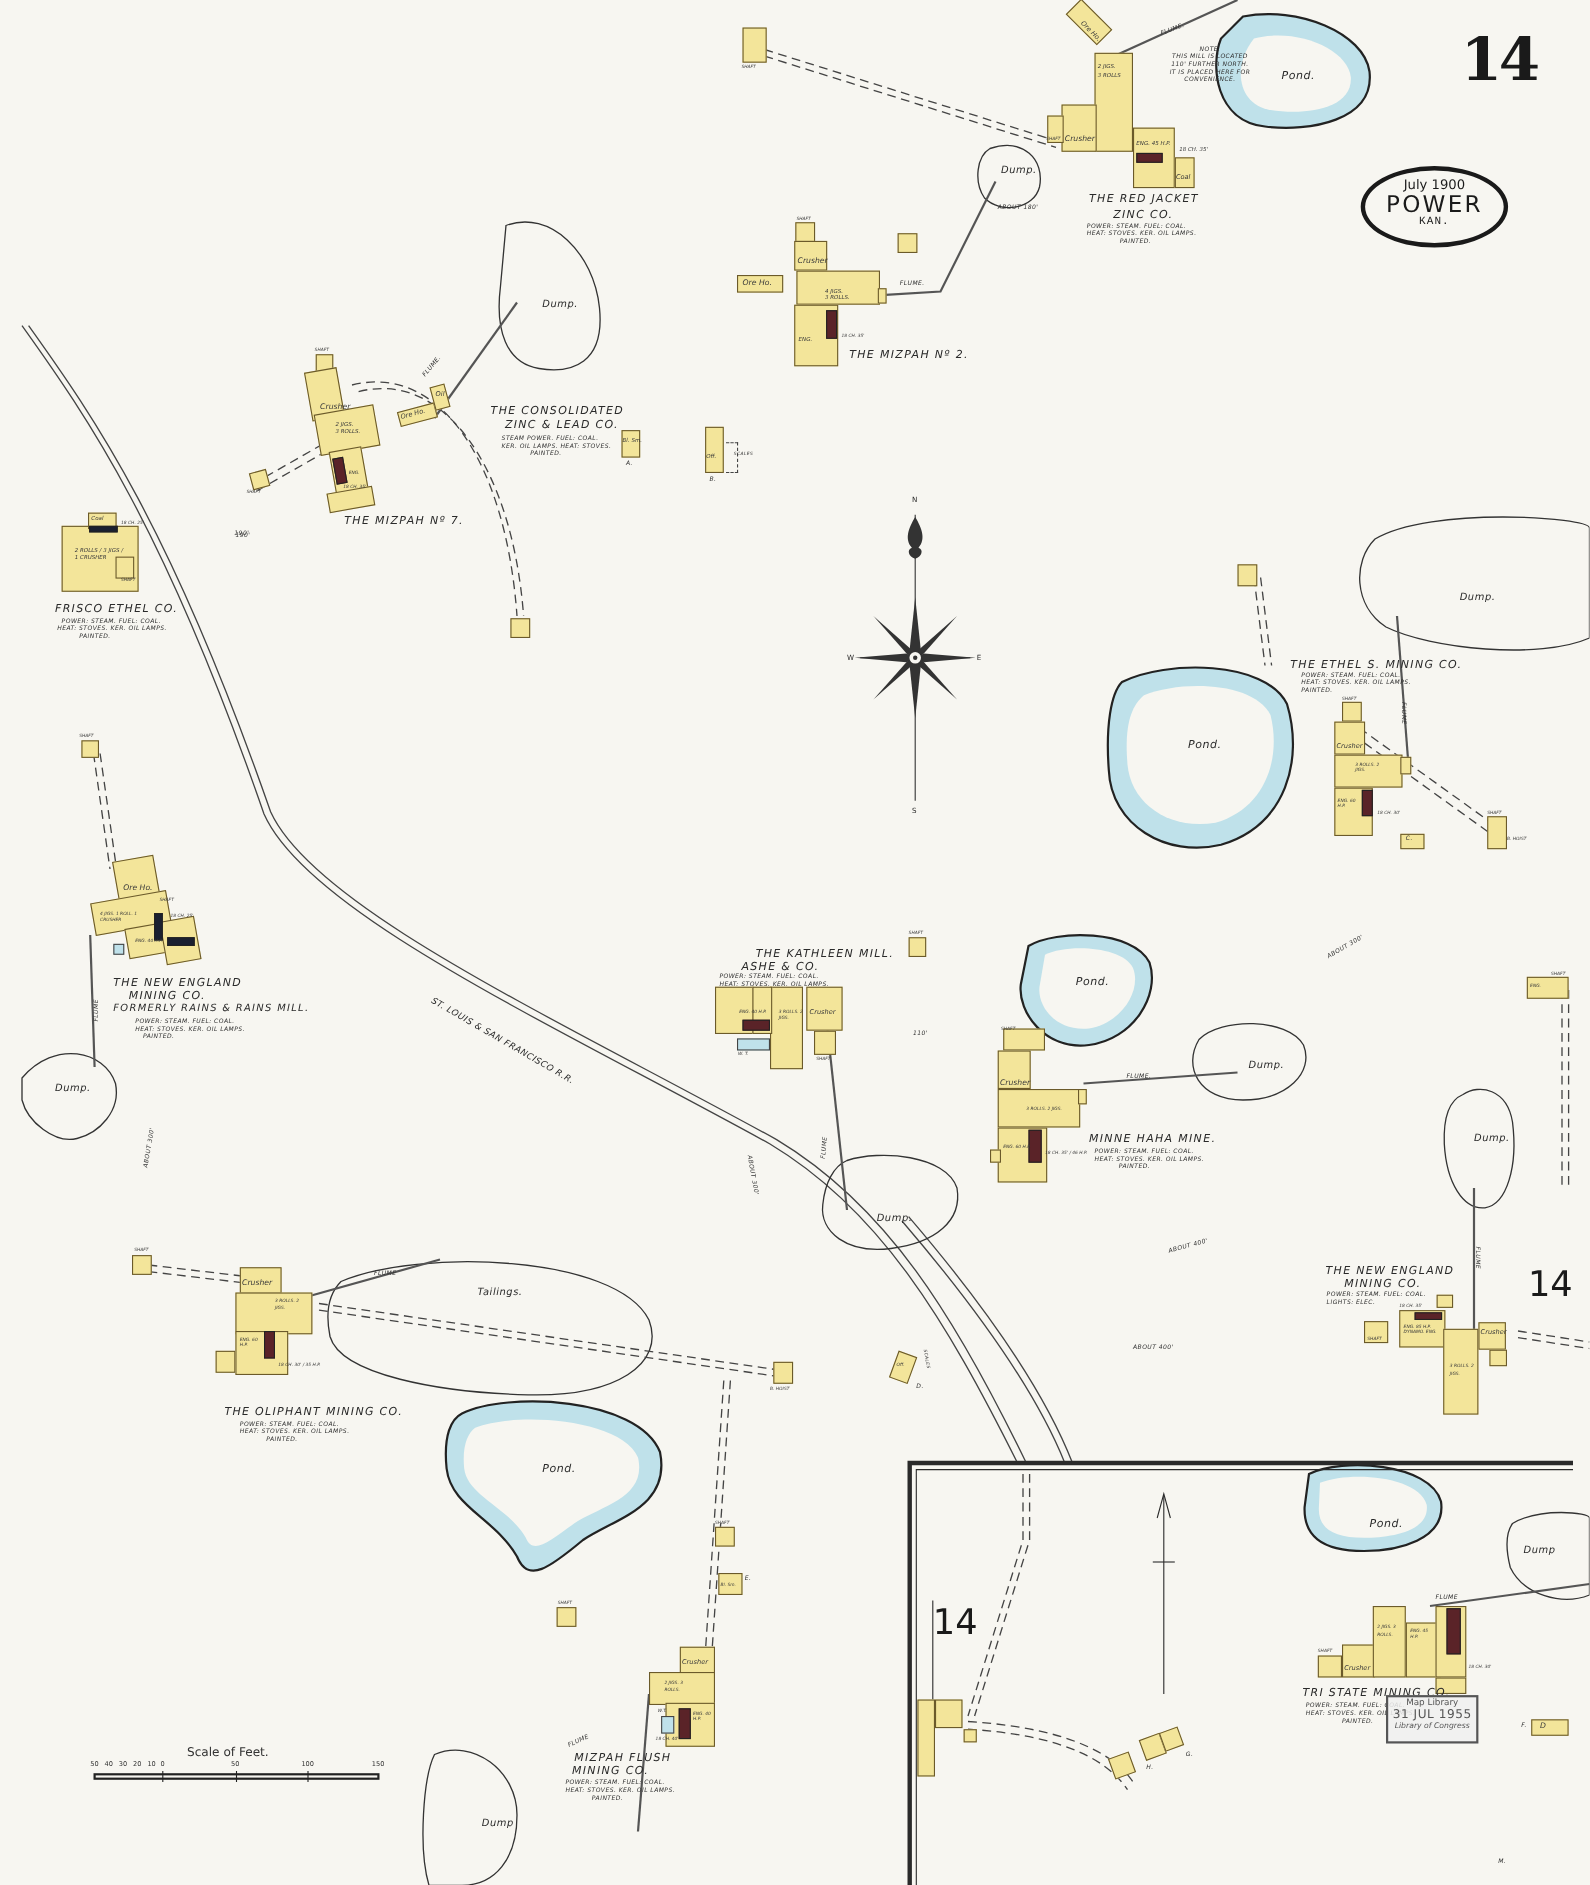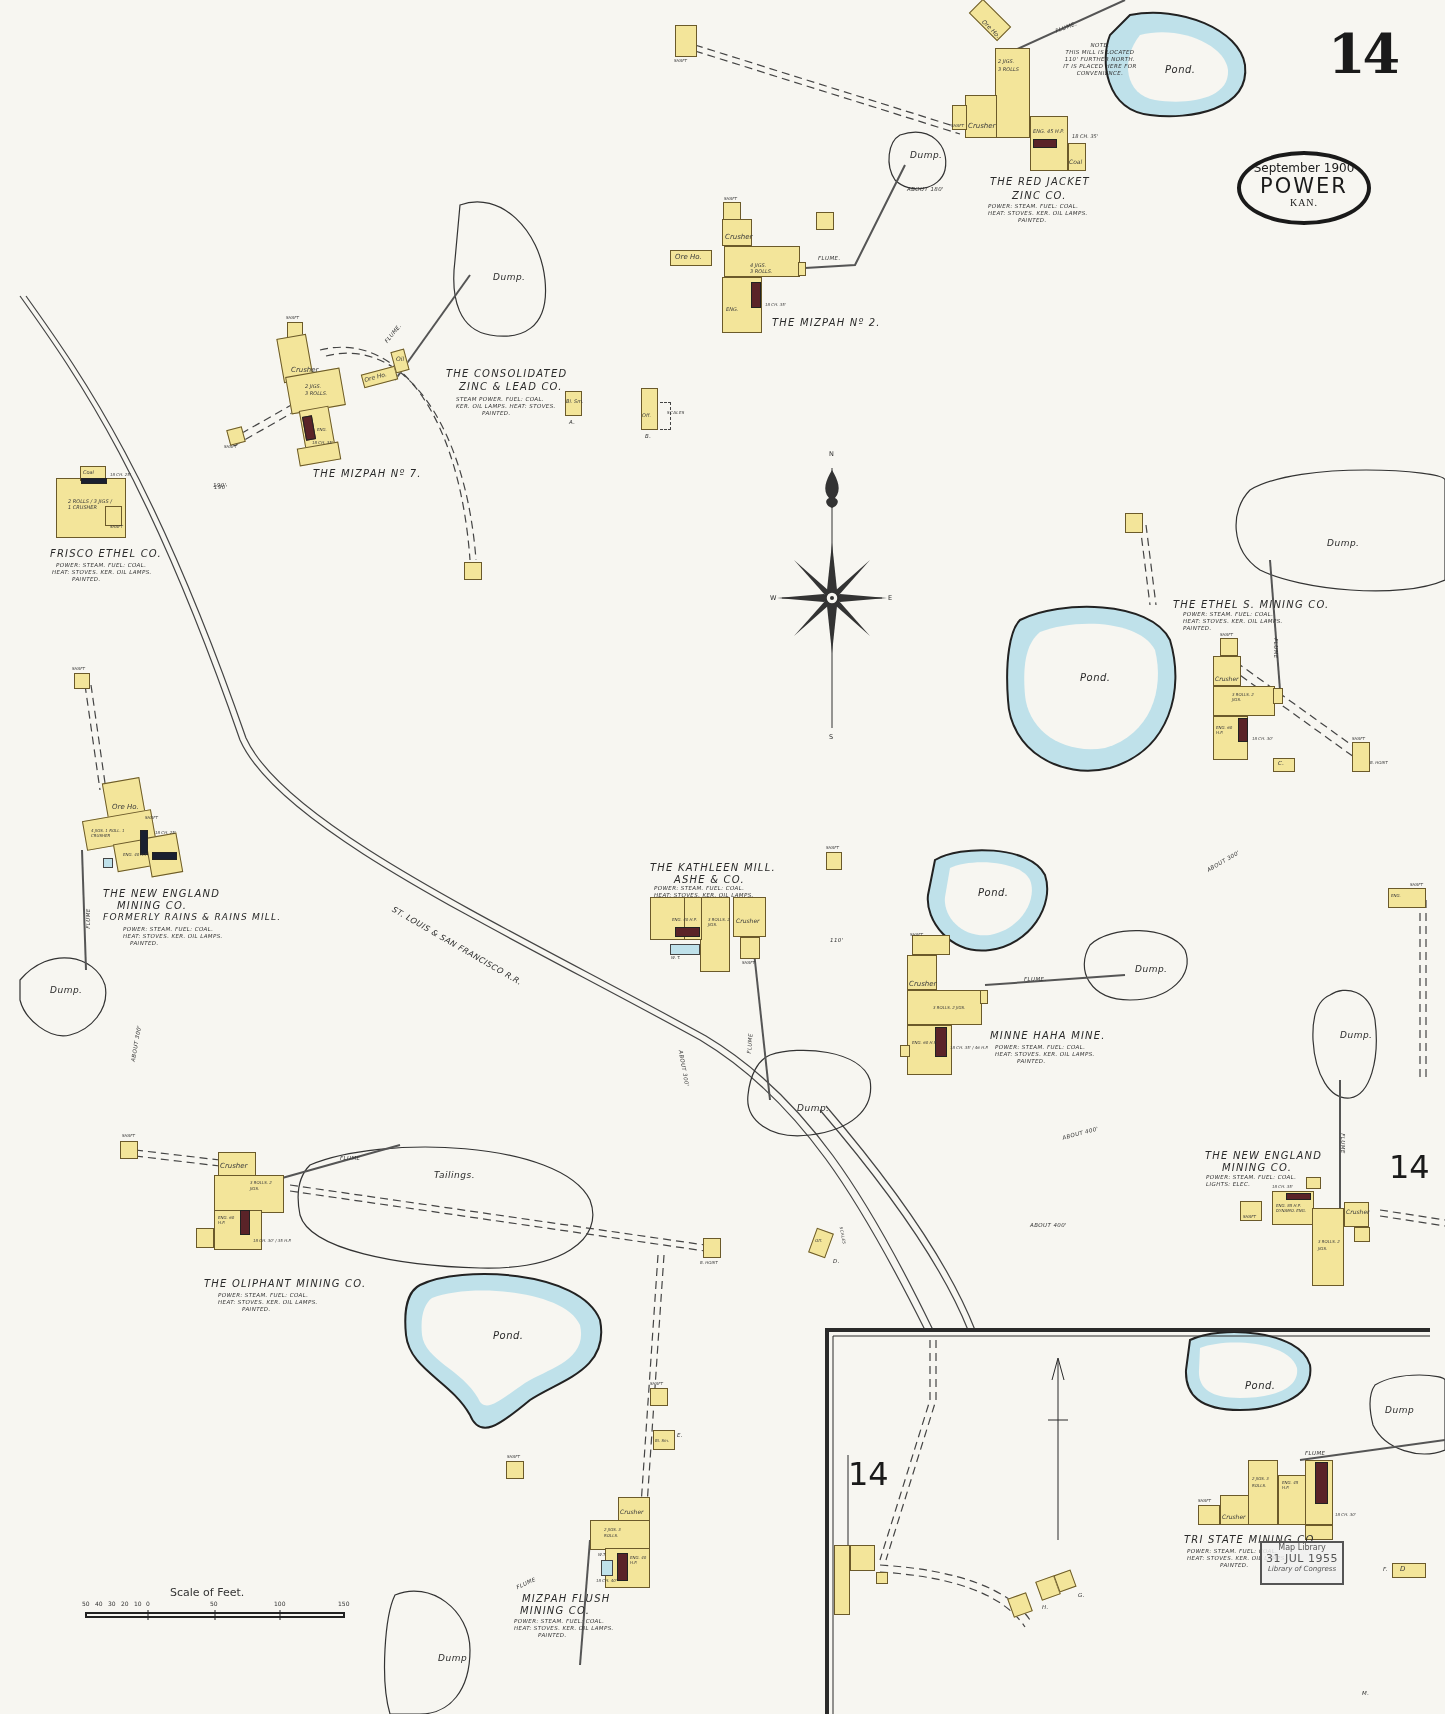--- a/index.html
+++ b/index.html
@@ -11,21 +11,21 @@
   .small { font-size: 6.5px; }
   .pond-lbl { font-size: 10px; }
   .dump-lbl { font-size: 9px; }
   .bld { position: absolute; background: #f3e59a; border: 1px solid #6b5a2a; box-sizing: border-box; }
   .bldtxt { position: absolute; font-family: "DejaVu Sans", sans-serif; font-style: italic; font-size: 7px; color: #3a3a3a; white-space: nowrap; }
   .boiler { position: absolute; background: #5a2328; border: 1px solid #222; box-sizing: border-box; }
   .sheet-num { position: absolute; left: 1328px; top: 22px; font-family: "DejaVu Serif", serif; font-weight: bold; font-size: 54px; color: #1a1a1a; letter-spacing: -3px; }
   .oval { position: absolute; left: 1237px; top: 151px; width: 134px; height: 74px; border: 4px solid #1a1a1a; border-radius: 50%; box-sizing: border-box; text-align: center; }
   .oval .d { font-family: "DejaVu Sans", sans-serif; font-size: 12px; margin-top: 6px; color: #1a1a1a; }
   .oval .c { font-family: "DejaVu Sans", sans-serif; font-size: 21px; letter-spacing: 2px; line-height: 22px; color: #1a1a1a; }
-  .oval .s { font-family: Liberation Serif, serif; font-size: 10px; color: #1a1a1a; letter-spacing: 1px; }
+  .oval .s { font-family: Liberation Mono, monospace; font-size: 10px; color: #1a1a1a; letter-spacing: 1px; }
   .stamp { position: absolute; left: 1260px; top: 1541px; width: 80px; height: 40px; border: 2px solid #555; background: rgba(240,240,240,0.85); text-align: center; font-family: "DejaVu Sans", sans-serif; color: #555; }
   .stamp .a { font-size: 8px; }
   .stamp .b { font-size: 11px; letter-spacing: 0.5px; }
   .stamp .c { font-size: 7px; font-style: italic; }
   .scale-title { position: absolute; left: 170px; top: 1586px; font-family: "DejaVu Sans", sans-serif; font-size: 11px; color: #333; }
   .scale-tick { position: absolute; top: 1600px; font-family: "DejaVu Sans", sans-serif; font-size: 6px; color: #333; }
   .inset-num { position: absolute; left: 848px; top: 1455px; font-family: "DejaVu Sans", sans-serif; font-size: 32px; color: #1a1a1a; }
   .side-num { position: absolute; left: 1389px; top: 1148px; font-family: "DejaVu Sans", sans-serif; font-size: 32px; color: #1a1a1a; }
 </style>
 </head>
@@ -142,21 +142,21 @@
     <rect x="85" y="1612" width="260" height="6" fill="#222"></rect>
     <rect x="87" y="1614" width="256" height="2" fill="#f7f6f1"></rect>
     <line x1="148" y1="1610" x2="148" y2="1620" stroke="#222"></line>
     <line x1="215" y1="1610" x2="215" y2="1620" stroke="#222"></line>
     <line x1="280" y1="1610" x2="280" y2="1620" stroke="#222"></line>
   </g>
 </svg>
 
 <div class="sheet-num">14</div>
 <div class="oval">
-  <div class="d">September 1900</div>
+  <div class="d">July 1900</div>
   <div class="c">POWER</div>
   <div class="s">KAN.</div>
 </div>
 
 <div class="lbl small" style="left:829px;top:450px;font-style:normal">N</div>
 <div class="lbl small" style="left:829px;top:733px;font-style:normal">S</div>
 <div class="lbl small" style="left:888px;top:594px;font-style:normal">E</div>
 <div class="lbl small" style="left:770px;top:594px;font-style:normal">W</div>
 
 <div class="lbl small" style="left:395px;top:905px;transform:rotate(30deg);transform-origin:left top;font-size:8px">ST. LOUIS &amp; SAN FRANCISCO R.R.</div>
@@ -327,21 +327,21 @@
   <div class="boiler" style="left:675px;top:927px;width:25px;height:10px"></div>
   <div style="position:absolute;left:670px;top:944px;width:28px;height:9px;background:#bfe1ea;border:1px solid #444"></div>
   <div class="bldtxt" style="left:671px;top:955px;font-size:4px">W. T.</div>
   <div class="bldtxt" style="left:672px;top:917px;font-size:4px">ENG. 40 H.P.</div>
   <div class="bldtxt" style="left:708px;top:917px;font-size:4px;width:25px;white-space:normal;line-height:5px">3 ROLLS. 2 JIGS.</div>
   <div class="bldtxt" style="left:736px;top:917px;font-size:6px">Crusher</div>
   <div class="bldtxt" style="left:742px;top:960px;font-size:4px">SHAFT</div>
   <div class="lbl sub" style="left:740px;top:1040px;transform:rotate(-85deg)">FLUME</div>
   <div class="lbl sub" style="left:830px;top:937px">110'</div>
   <div class="lbl sub" style="left:665px;top:1065px;transform:rotate(80deg)">ABOUT 300'</div>
-  <div class="lbl title" style="left:650px;top:862px">THE KATHLEEN MILL.</div>
+  <div class="lbl title" style="left:687px;top:862px">THE KATHLEEN MILL.</div>
   <div class="lbl title" style="left:674px;top:874px">ASHE &amp; CO.</div>
   <div class="lbl sub" style="left:654px;top:885px">POWER: STEAM. FUEL: COAL.</div>
   <div class="lbl sub" style="left:654px;top:892px">HEAT: STOVES. KER. OIL LAMPS.</div>
 </div>
 
 <div>
   <div class="bld" style="left:912px;top:935px;width:38px;height:20px"></div>
   <div class="bld" style="left:907px;top:955px;width:30px;height:35px"></div>
   <div class="bld" style="left:907px;top:990px;width:75px;height:35px"></div>
   <div class="bld" style="left:907px;top:1025px;width:45px;height:50px"></div>

